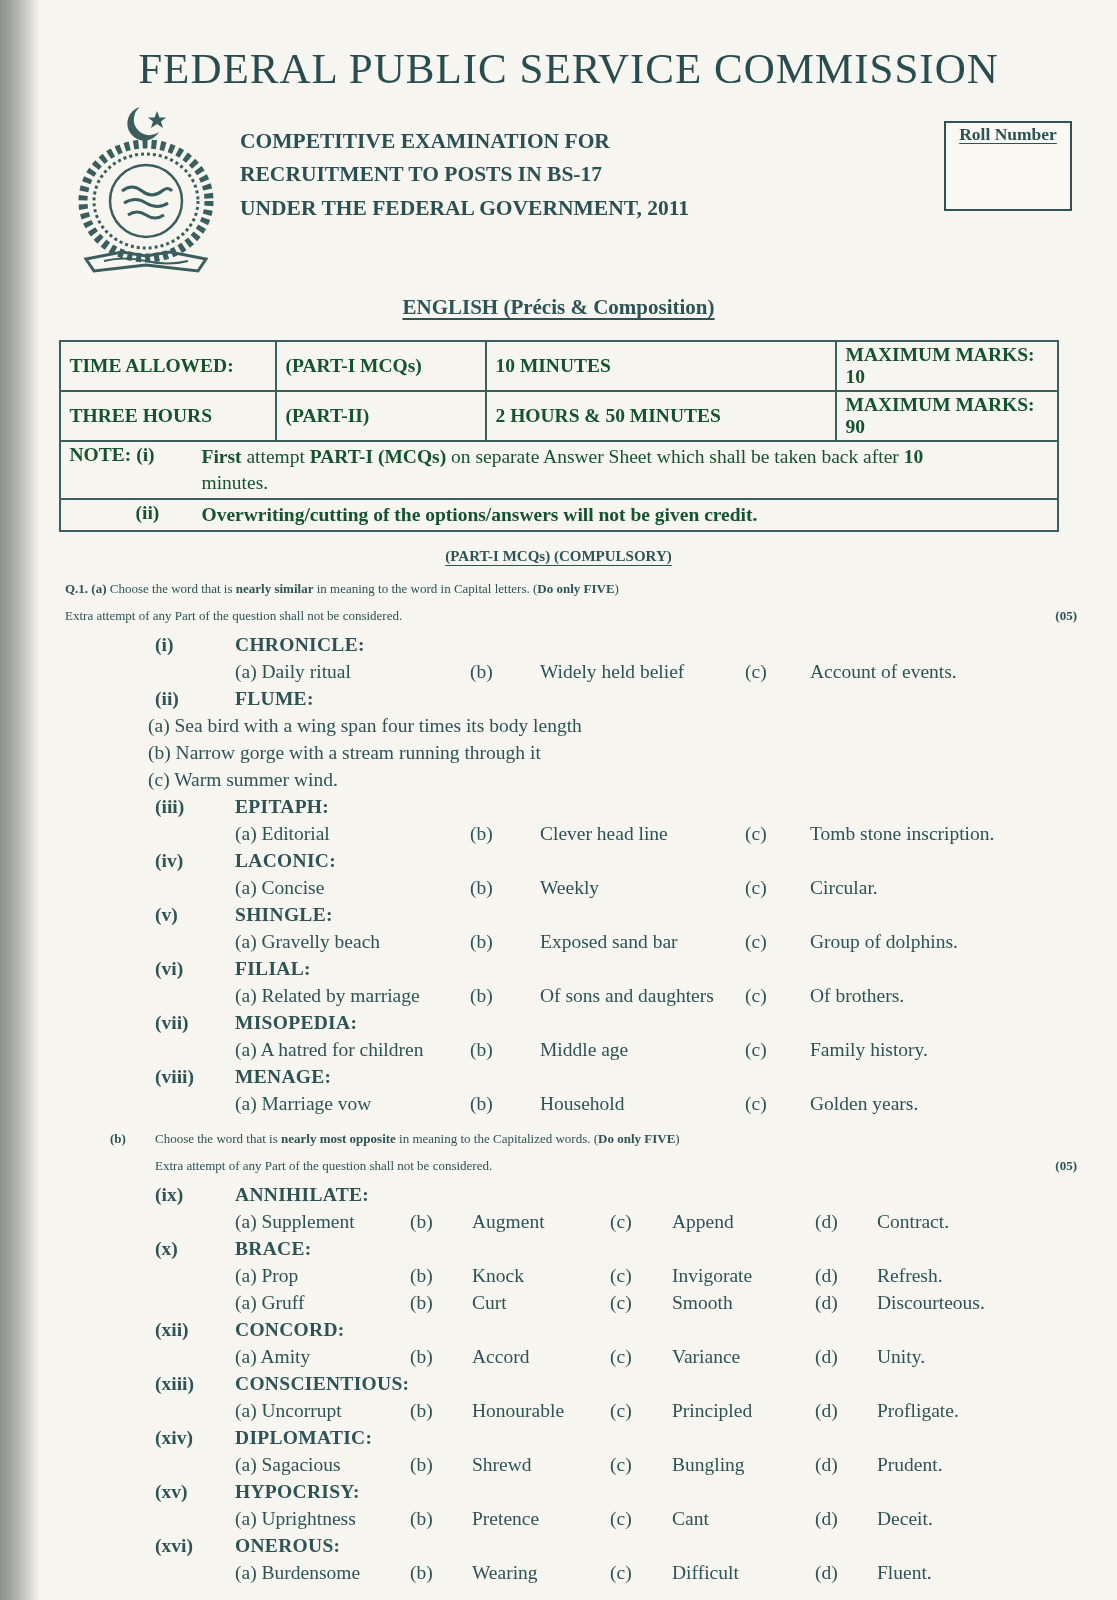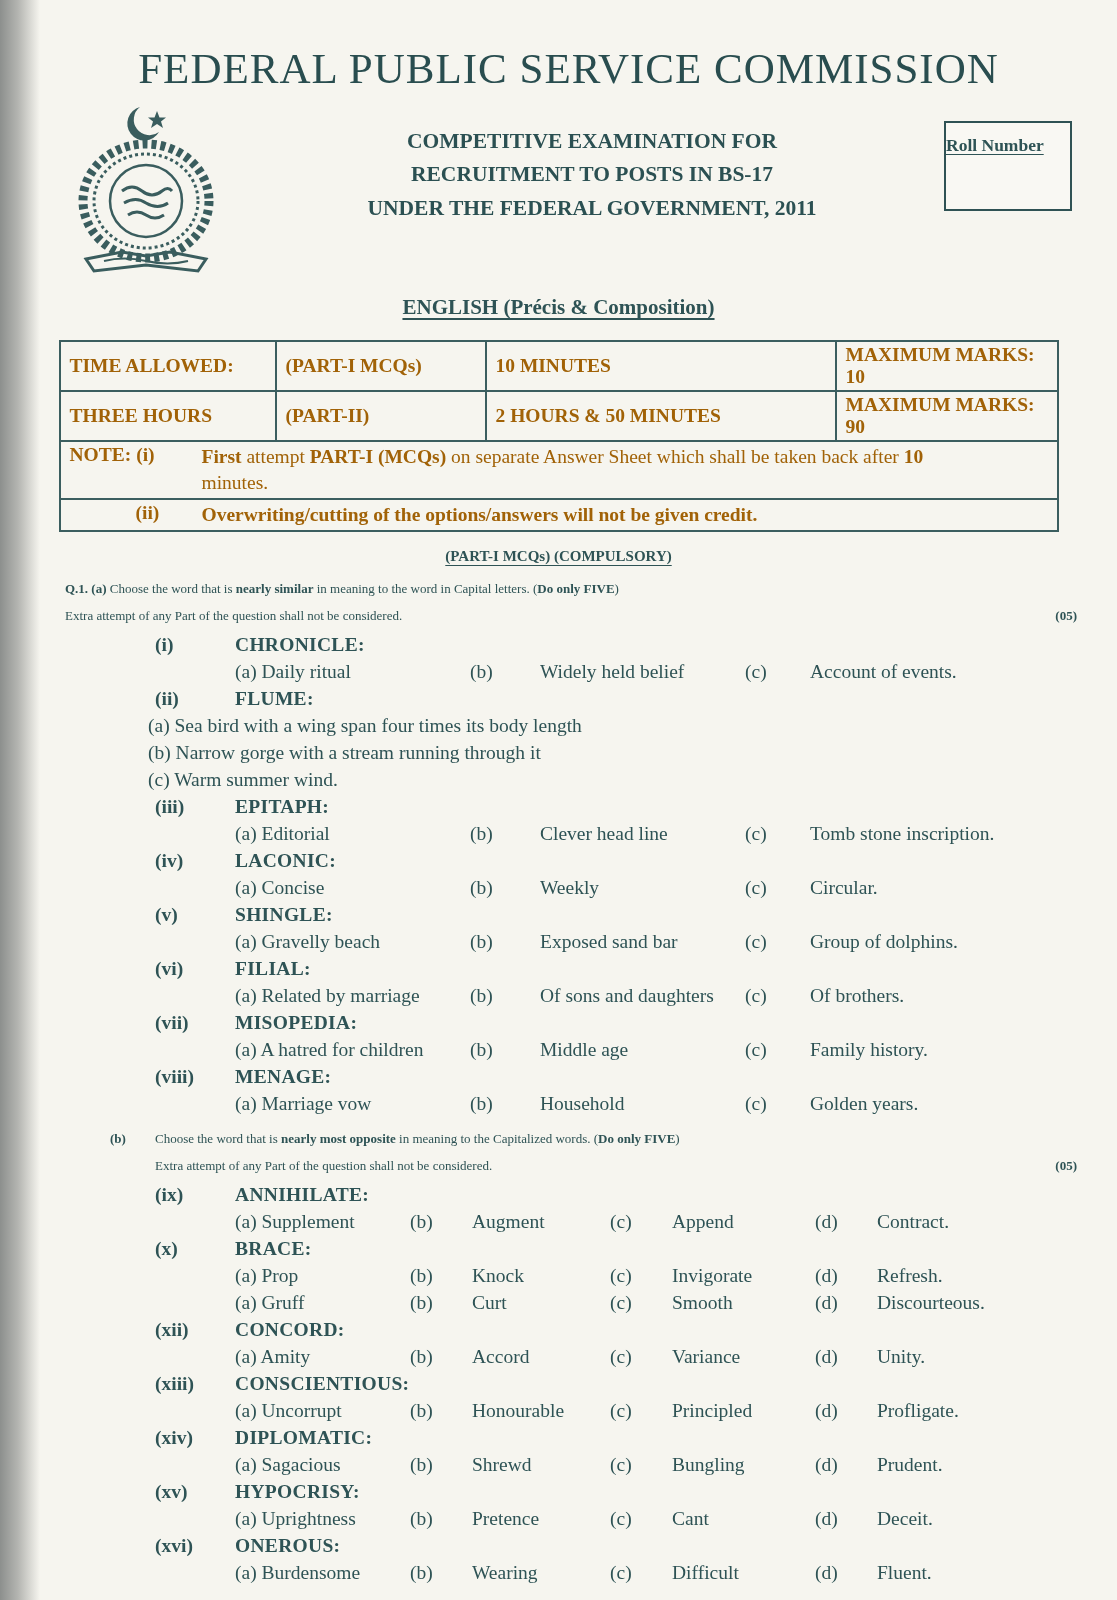--- a/index.html
+++ b/index.html
@@ -20,36 +20,36 @@
   .title{
     text-align:center;font-weight:normal;font-size:43px;letter-spacing:1px;
     margin:44px 40px 6px 60px;color:#294d4f;
   }
   .header-row{
     display:flex;align-items:flex-start;
     margin:6px 45px 0 60px;
   }
   .logo-wrap{width:180px;flex:0 0 180px;}
   .exam-block{
-    flex:1;text-align:center;font-weight:bold;font-size:21.5px;line-height:1.55;
+    flex:1;font-weight:bold;font-size:21.5px;line-height:1.55;
     margin-top:26px;color:#2b5052;
   }
   .roll-box{
     flex:0 0 128px;width:128px;height:90px;border:2px solid #2f5254;
-    margin-top:22px;text-align:left;padding-top:12px;box-sizing:border-box;
+    margin-top:22px;text-align:center;padding-top:1px;box-sizing:border-box;
     background:#f9f8f3;
   }
   .roll-box .lbl{font-weight:bold;font-size:17.5px;text-decoration:underline;text-underline-offset:3px;}
   .subject{
     text-align:center;font-weight:bold;font-size:21px;margin:14px 0 0 0;
   }
   .subject span{text-decoration:underline;text-underline-offset:4px;}
   .info-table{
     margin:20px auto 0 auto;width:1000px;border-collapse:collapse;
-    font-weight:bold;font-size:19.5px;color:#a16207;
+    font-weight:bold;font-size:19.5px;color:#14532d;
   }
   .info-table td{border:2px solid #3b5e5f;padding:2px 9px;}
   .info-table .c1{width:196px;}
   .info-table .c2{width:190px;}
   .info-table .c3{width:330px;}
   .note-cell{font-weight:normal;}
   .note-row{display:flex;align-items:flex-start;font-size:19.5px;}
   .note-label{width:132px;flex:0 0 132px;}
   .note-spacer{width:66px;flex:0 0 66px;}
   .note-label2{width:66px;flex:0 0 66px;}

